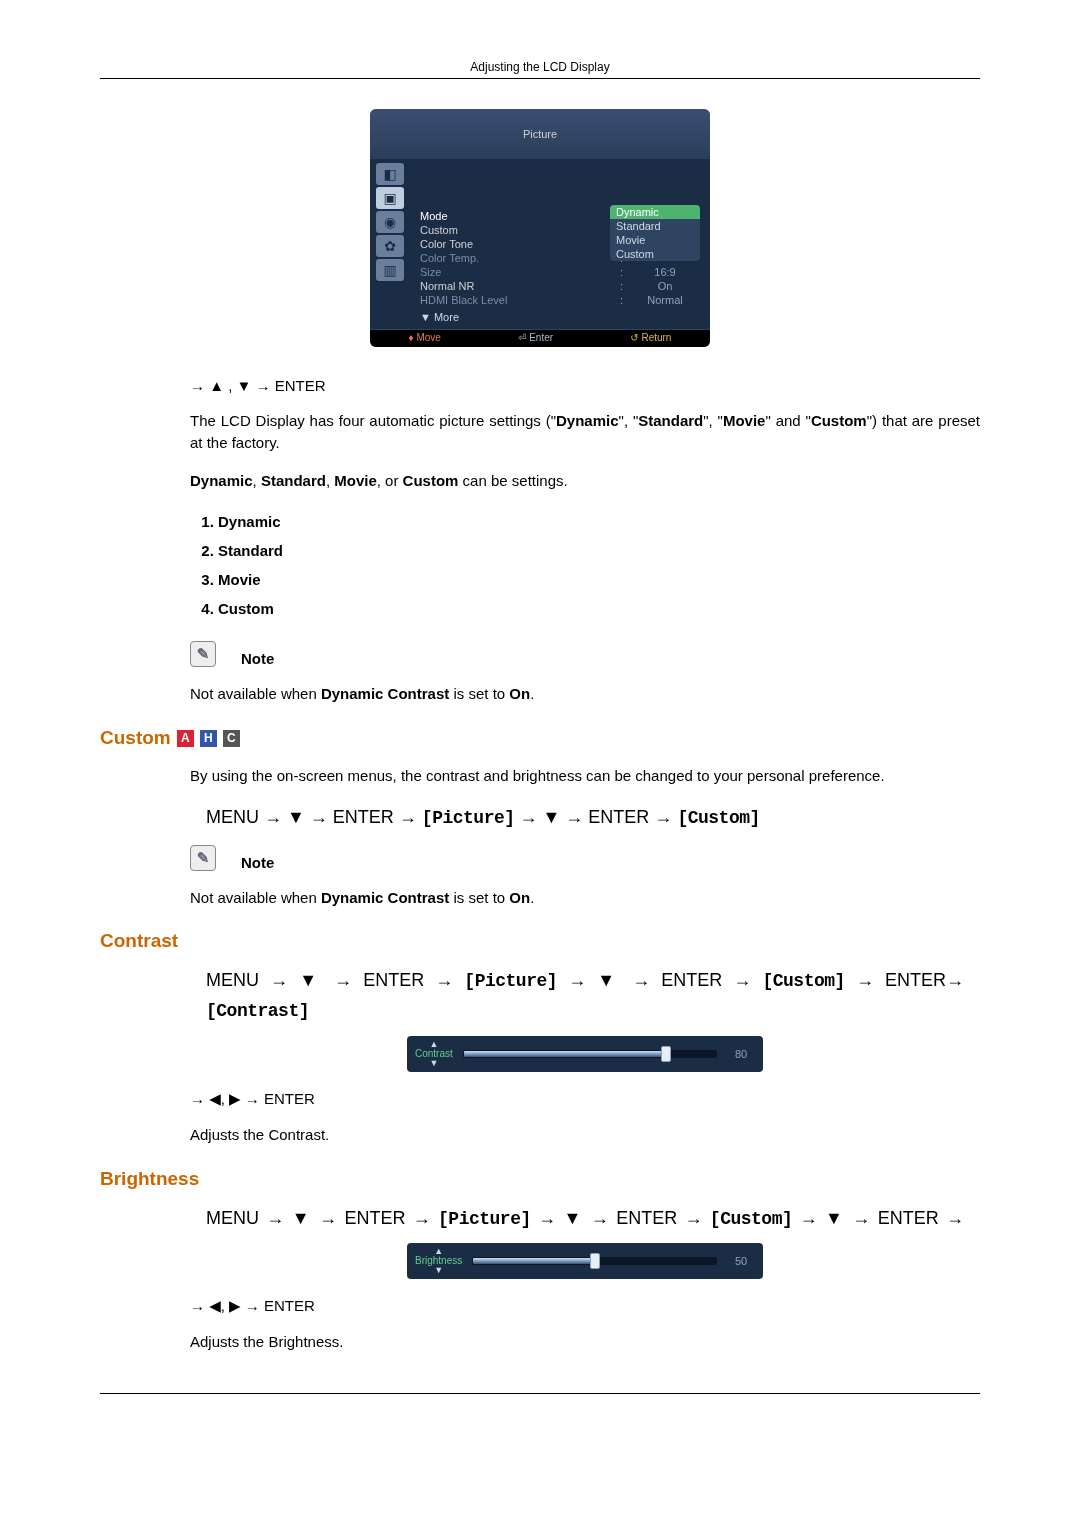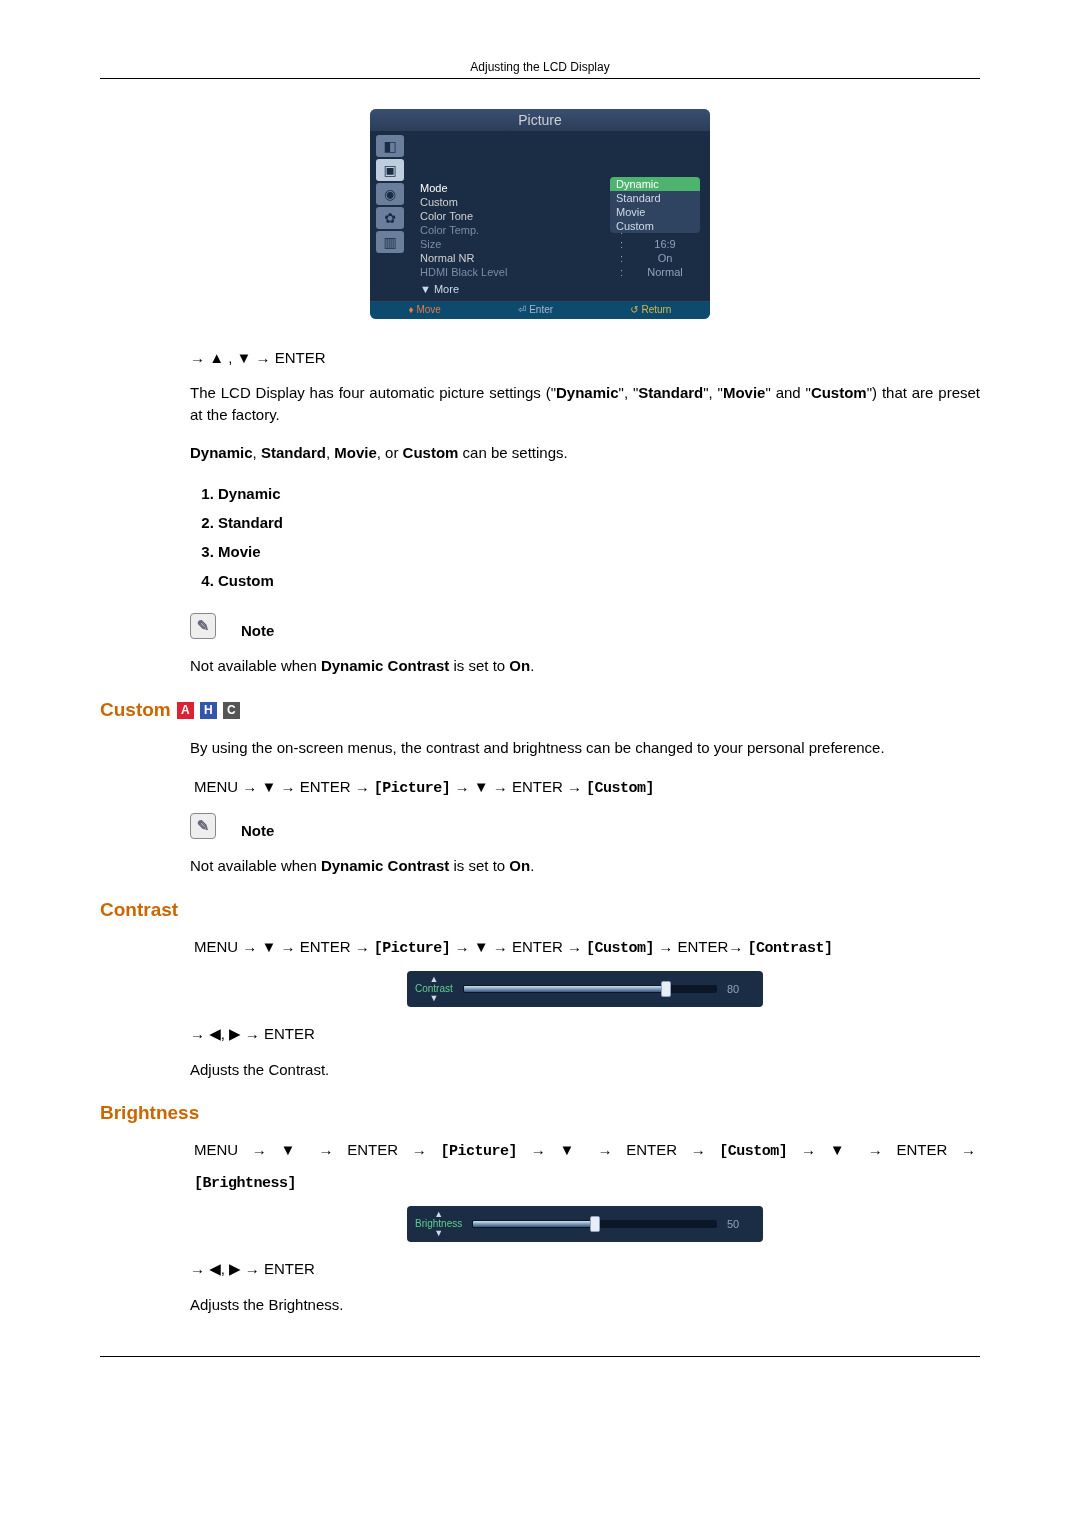--- a/index.html
+++ b/index.html
@@ -30,22 +30,22 @@
     width: 340px;
     border-radius: 6px;
     overflow: hidden;
     font-size: 11px;
     color: #d0d0d0;
     box-shadow: 0 0 0 1px #5a6f8d inset;
   }
   .osd-titlebar {
     background: linear-gradient(#3a4f72, #2b3d58);
     text-align: center;
-    padding: 3px 0;
-    font-size: 14px;
+    padding: 19px 0;
+    font-size: 11px;
   }
   .osd-body {
     display: flex;
     background: #1b2c45;
   }
   .osd-sidebar {
     width: 40px;
     background: #1b2c45;
     display: flex;
     flex-direction: column;
@@ -95,21 +95,21 @@
   .osd-dropdown div {
     padding: 1px 6px;
     color: #cfd9e6;
   }
   .osd-dropdown div.selected {
     background: #4db36e;
     color: #fff;
   }
   .osd-more { padding-top: 4px; color: #cfd9e6; }
   .osd-footer {
-    background: #0c4a6e;
+    background: #000000;
     display: flex;
     justify-content: space-around;
     font-size: 10px;
     color: #a8b7cc;
     padding: 2px 0 4px 0;
     border-top: 1px solid #2f4461;
   }
   .osd-footer .f-red { color: #e37a4a; }
   .osd-footer .f-yel { color: #d8b64a; }
 
@@ -160,23 +160,23 @@
     font-weight: bold;
     text-align: center;
     line-height: 17px;
     color: #fff;
   }
   .badge-a { background: #d23; }
   .badge-h { background: #35a; }
   .badge-c { background: #555; }
 
   .menu-path {
-    font-size: 15px;
+    font-size: 18px;
     line-height: 1.6;
-    margin: 10px 4px;
+    margin: 10px 16px;
   }
   .menu-path .dispfont { font-family: "Courier New", monospace; font-weight: bold; letter-spacing: -0.5px;}
   
   .slider-panel {
     display:flex;
     justify-content:center;
     margin: 10px 0 18px 0;
   }
   .slider-box {
     width: 340px;
@@ -200,21 +200,21 @@
   .slider-track {
     width:100%; height:6px; background:#0b1626; border-radius:2px;
     position:relative; overflow:hidden; border:1px solid #0b1626;
   }
   .slider-fill { height:100%; background:linear-gradient(#cfe2f5,#34577d); }
   .slider-thumb {
     position:absolute; top:-3px; width:8px; height:14px;
     background:#e8eef4; border-radius:2px; border:1px solid #8fa2bd;
     transform:translateX(-50%);
   }
-  .slider-value { width:28px; text-align:left; color:#8fa2bd; }
+  .slider-value { width:28px; text-align:center; color:#8fa2bd; }
 
   hr.footer-rule {
     margin-top: 40px; border: none; border-top: 1px solid #000;
   }
 </style>
 </head>
 <body>
 
 <div class="page">
 
@@ -355,21 +355,20 @@
     </div>
     <div class="nav-line arrow">→ ◀, ▶ → ENTER</div>
     <div class="para">Adjusts the Contrast.</div>
   </div>
 
   <div class="section-heading">Brightness</div>
   <div class="indent">
     <div class="menu-path" style="text-align:justify; text-align-last:justify;">
       <span>MENU → ▼ → ENTER → </span><span class="dispfont">[Picture]</span><span> → ▼ → ENTER → </span><span class="dispfont">[Custom]</span><span> → ▼ → ENTER → </span>
     </div>
-    <div class="menu-path" style="margin-top:-4px;"><span class="dispfont">[Brightness]</span></div>
     <div class="slider-panel">
       <div class="slider-box">
         <div class="slider-label-cell">
           <span class="arrow-sm">▲</span>
           <span>Brightness</span>
           <span class="arrow-sm">▼</span>
         </div>
         <div class="slider-track-wrap">
           <div class="slider-track">
               <div class="slider-fill" style="width:50%"></div>

